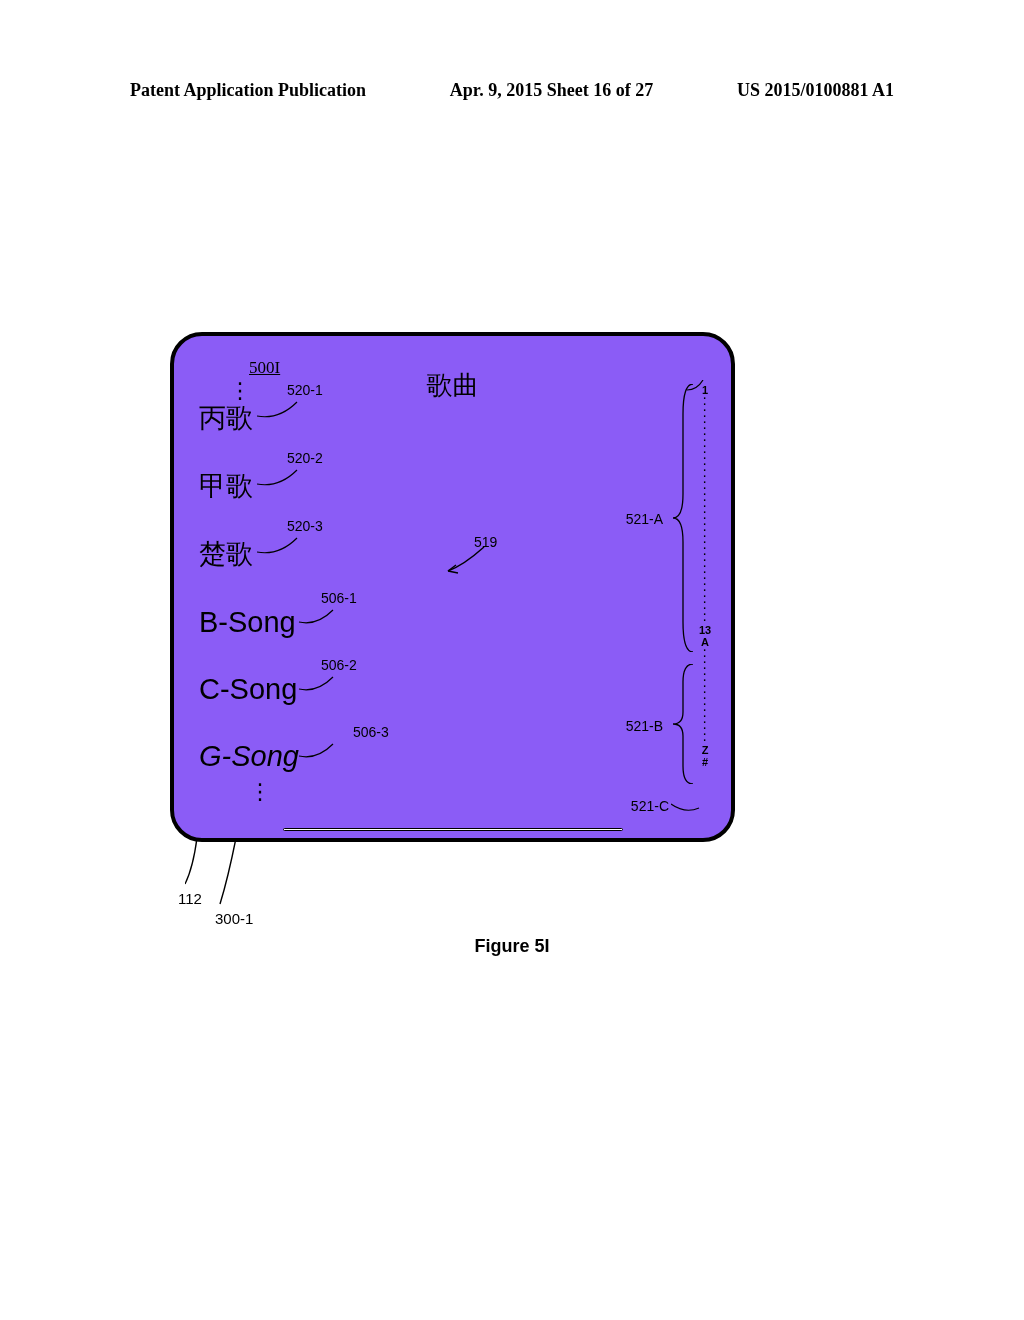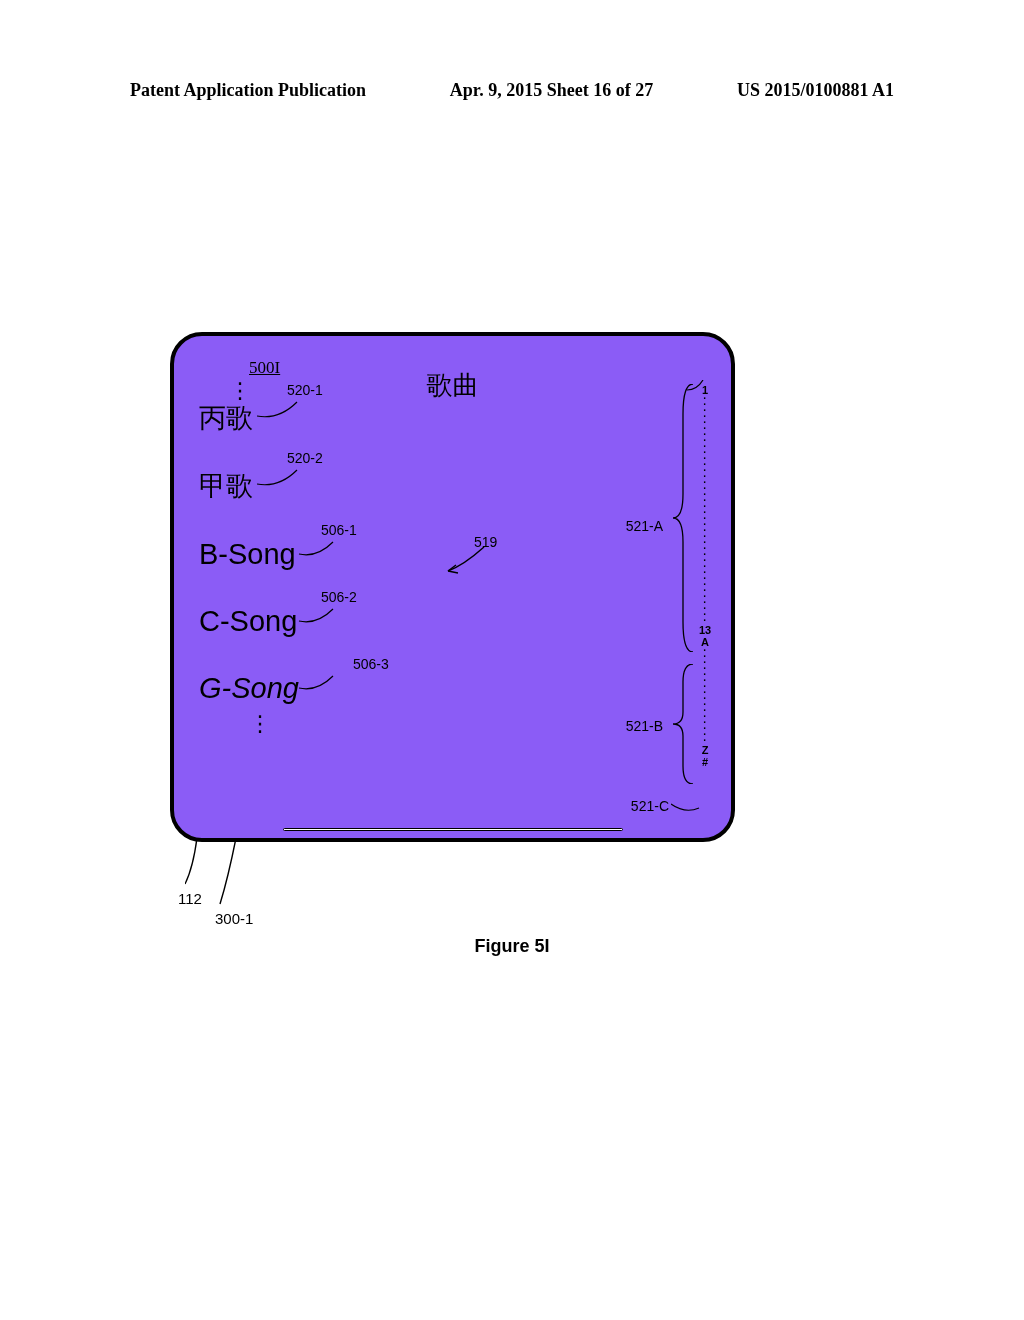--- a/index.html
+++ b/index.html
@@ -55,20 +55,27 @@
         </div>
 
         <div class="song" style="margin-top:32px;">
           <span class="refnum" style="top:-18px;left:88px;">520-2</span>
           <svg class="leader" style="top:2px;left:58px;" width="48" height="20">
               <path d="M0,14 Q22,18 40,0" stroke="#000" fill="none" stroke-width="1.2"></path>
             </svg>
           <span class="song-label cjk">甲歌</span>
         </div>
 
+        <div class="song" style="margin-top:32px;">
+          <span class="refnum" style="top:-18px;left:88px;">520-3</span>
+          <svg class="leader" style="top:2px;left:58px;" width="48" height="20">
+              <path d="M0,14 Q22,18 40,0" stroke="#000" fill="none" stroke-width="1.2"></path>
+            </svg>
+          <span class="song-label cjk">楚歌</span>
+        </div>
 
         <div class="song" style="margin-top:34px;">
           <span class="refnum" style="top:-16px;left:122px;">506-1</span>
           <svg class="leader" style="top:4px;left:100px;" width="40" height="18">
               <path d="M0,12 Q18,16 34,0" stroke="#000" fill="none" stroke-width="1.2"></path>
             </svg>
           <span class="song-label" style="font-family:Arial,sans-serif;">B-Song</span>
         </div>
 
         <div class="song" style="margin-top:34px;">
@@ -158,21 +165,21 @@
         <div class="index-dot">·</div>
         <div>Z</div>
         <div>#</div>
       </div>
 
       <div class="brace" style="top:48px;right:36px;">
         <svg width="24" height="268">
             <path d="M22,0 Q12,0 12,30 L12,110 Q12,134 2,134 Q12,134 12,158 L12,238 Q12,268 22,268" stroke="#000" fill="none" stroke-width="1.3"></path>
           </svg>
       </div>
-      <div class="brace-label" style="top:182px;right:68px;">521-A</div>
+      <div class="brace-label" style="top:175px;right:68px;">521-A</div>
       <svg style="position:absolute;top:44px;right:26px;" width="18" height="12">
           <path d="M0,10 Q10,10 16,0" stroke="#000" fill="none" stroke-width="1.2"></path>
         </svg>
 
       <div class="brace" style="top:328px;right:36px;">
         <svg width="24" height="120">
             <path d="M22,0 Q12,0 12,18 L12,48 Q12,60 2,60 Q12,60 12,72 L12,102 Q12,120 22,120" stroke="#000" fill="none" stroke-width="1.3"></path>
           </svg>
       </div>
       <div class="brace-label" style="top:382px;right:68px;">521-B</div>

